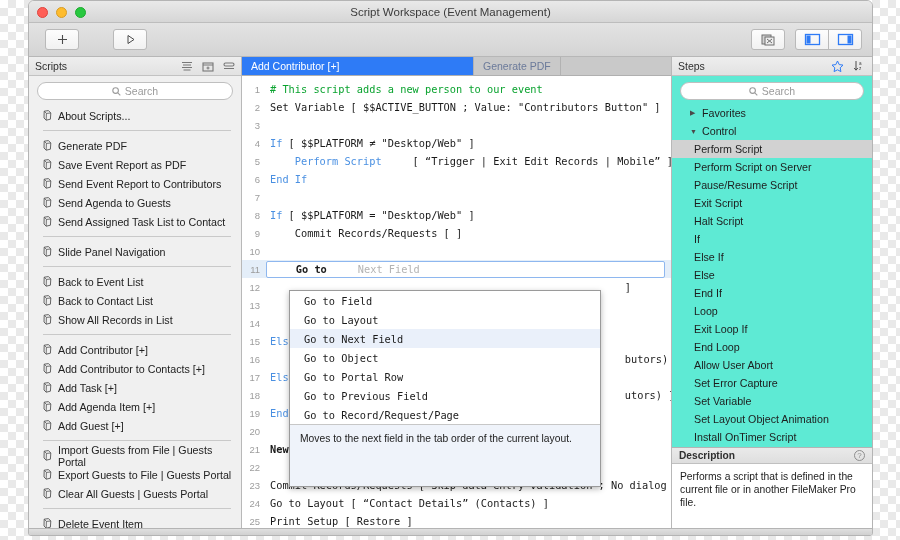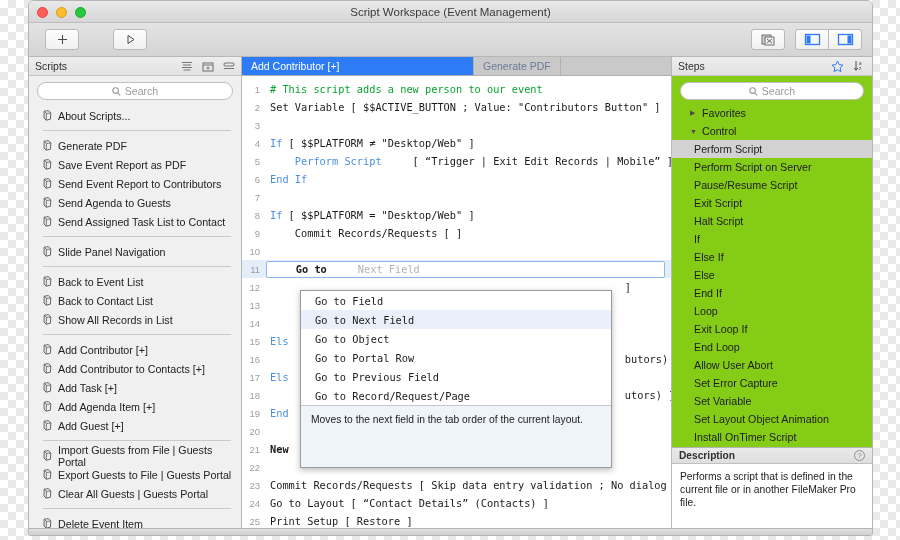--- a/index.html
+++ b/index.html
@@ -162,21 +162,21 @@
   .tok-comment { color: #0aa32f; }
   .tok-ctrl   { color: #4a90e2; }
   .tok-ps     { color: #4a90e2; }
   .tok-field  { color: #c9389f; }
   .tok-ghost  { color: #b3b3b3; }
   .tok-bold   { font-weight: bold; }
 
   
   .autocomplete {
     position: absolute;
-    left: 58px; top: 214px;
+    left: 47px; top: 214px;
     width: 312px;
     background: #fff;
     border: 1px solid #9a9a9a;
     box-shadow: 0 2px 6px rgba(0,0,0,.28);
     z-index: 30;
     font-family: "DejaVu Sans Mono", monospace;
     font-size: 10.3px;
   }
   .ac-item { height: 19px; display: flex; align-items: center; padding-left: 14px; color: #1a1a1a; }
   .ac-item.sel { background: #eaf0fa; }
@@ -185,21 +185,21 @@
     background: #eff3fa;
     padding: 8px 10px 0 10px;
     height: 62px;
     font-family: "Liberation Sans", sans-serif;
     font-size: 10.3px; color: #222;
   }
 
   
   .steps-pane {
     width: 200px; flex: none;
-    background: #84cc16;
+    background: #5eead4;
     display: flex; flex-direction: column;
     min-height: 0;
   }
   .steps-list { flex: 1; overflow: hidden; }
   .group-row {
     height: 18px; display: flex; align-items: center;
     font-size: 10.7px; color: #1d1d1d; padding-left: 18px; gap: 4px;
   }
   .step-row {
     height: 18px; display: flex; align-items: center;
@@ -556,20 +556,23 @@
             <div class="code-line"><div class="gutter">23</div><div class="code-text"><span>Commit Records/Requests [ Skip data entry validation ; No dialog ]</span></div></div>
             <div class="code-line"><div class="gutter">24</div><div class="code-text"><span>Go to Layout [ “Contact Details” (Contacts) ]</span></div></div>
             <div class="code-line"><div class="gutter">25</div><div class="code-text"><span>Print Setup [ Restore ]</span></div></div>
           </div>
 
         <div class="autocomplete">
           <div id="ac-list">
               <div class="ac-item">
                 <span>Go to Field</span>
               </div>
+              <div class="ac-item">
+                <span>Go to Layout</span>
+              </div>
               <div class="ac-item sel">
                 <span>Go to Next Field</span>
               </div>
               <div class="ac-item">
                 <span>Go to Object</span>
               </div>
               <div class="ac-item">
                 <span>Go to Portal Row</span>
               </div>
               <div class="ac-item">

